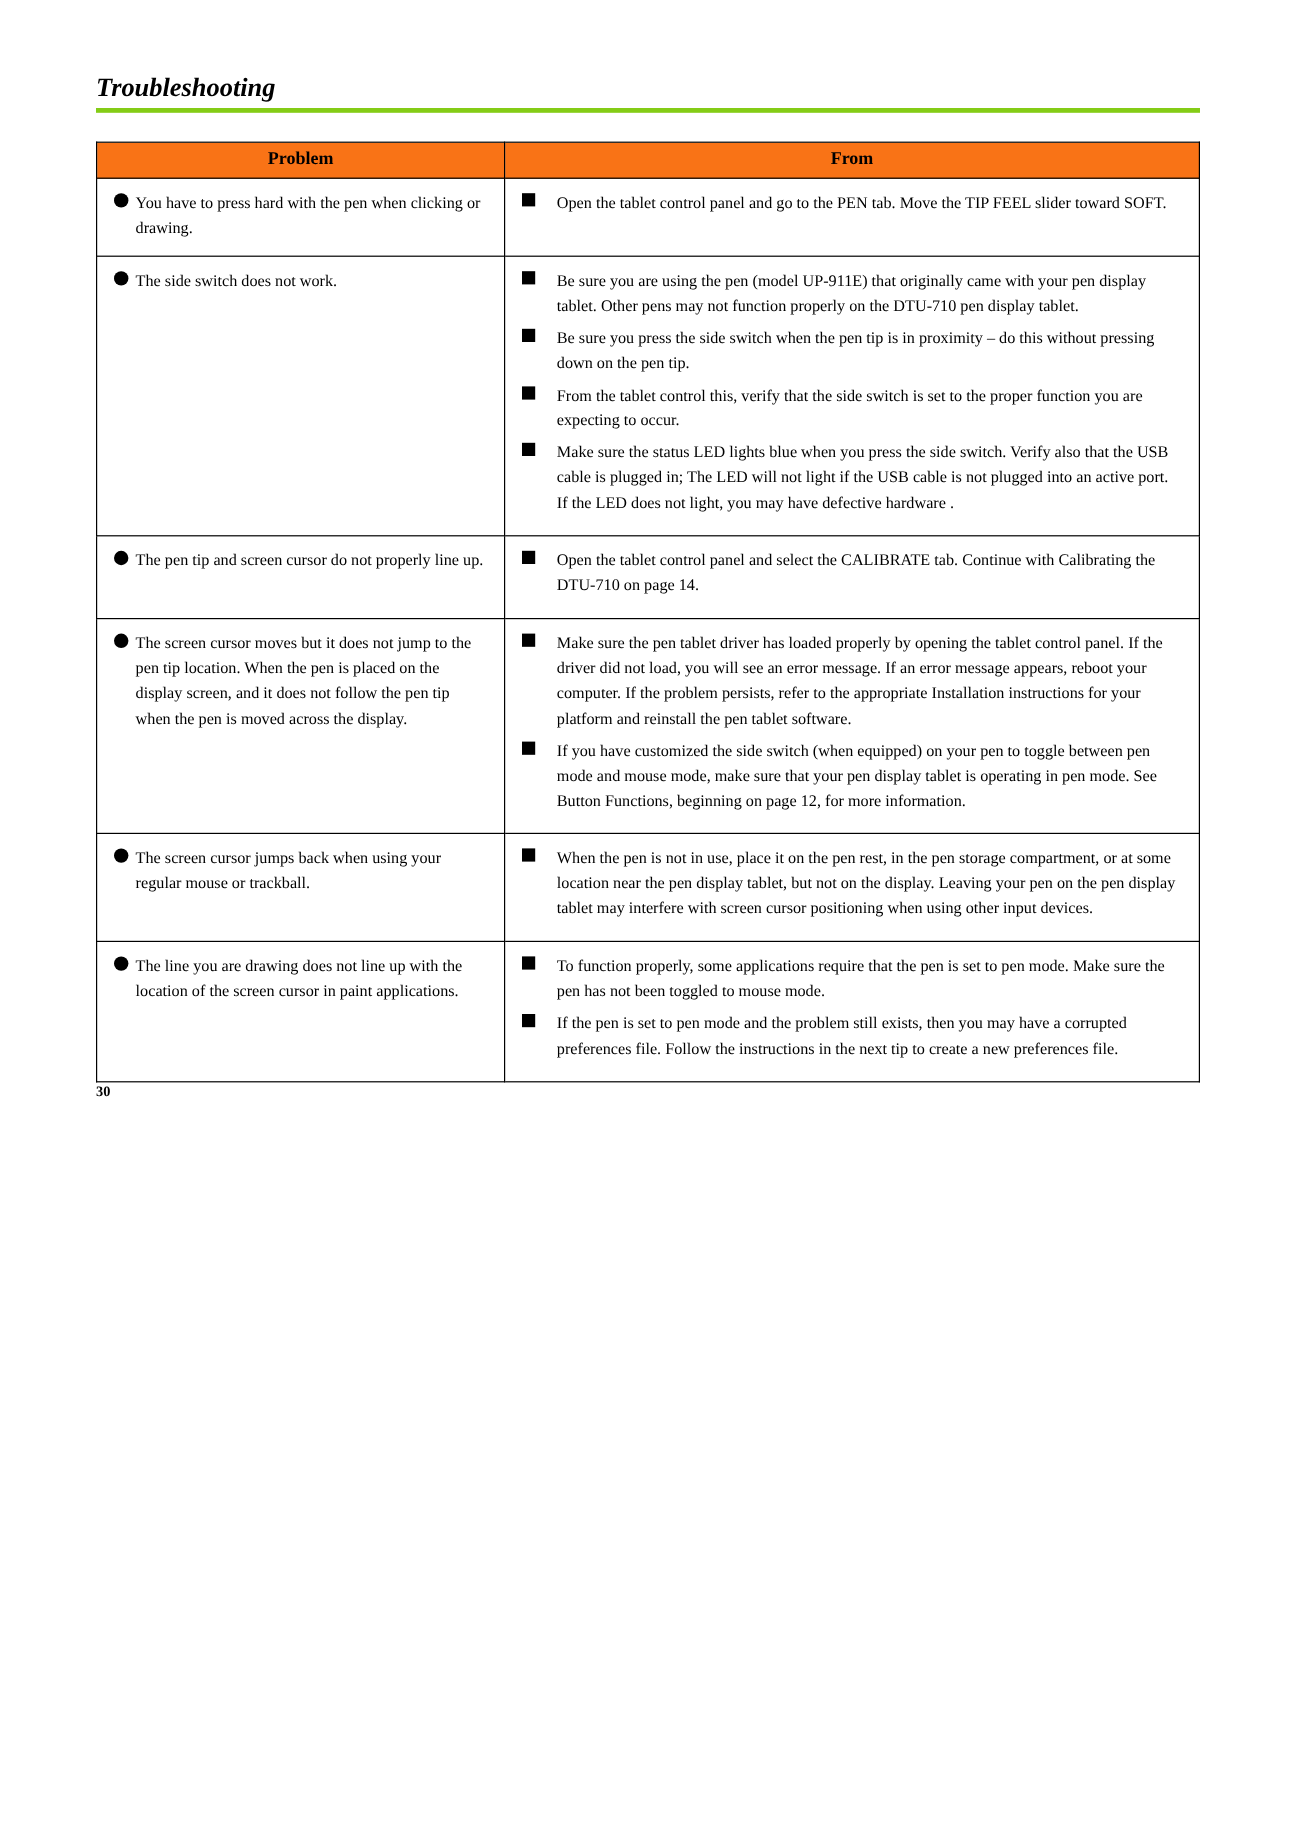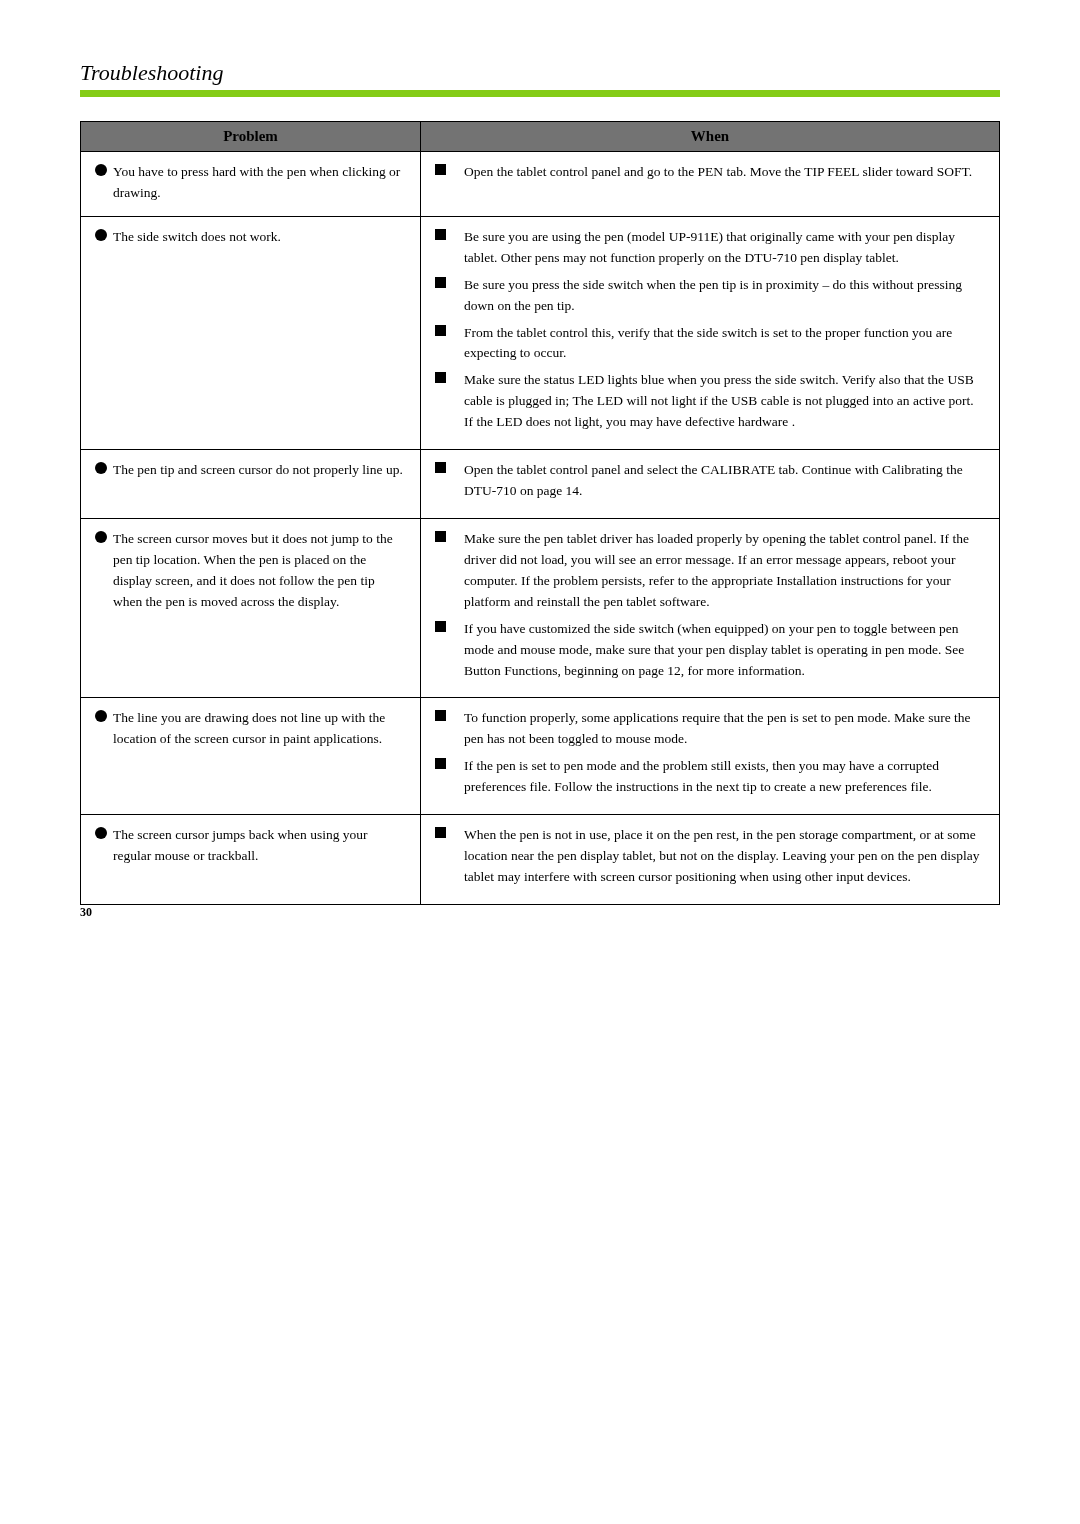--- a/index.html
+++ b/index.html
@@ -13,41 +13,41 @@
       font-family: 'Times New Roman', Times, serif;
       font-size: 14px;
       color: #000000;
       width: 1080px;
       min-height: 1524px;
       padding: 60px 80px 80px 80px;
     }
 
     .page-heading {
       font-style: italic;
-      font-weight: normal;
+      font-weight: bold;
       font-size: 22px;
       margin-bottom: 6px;
       padding-bottom: 4px;
-      border-bottom: 7px solid #84cc16;
+      border-bottom: 4px solid #84cc16;
       display: block;
     }
 
     .main-table {
       width: 100%;
       border-collapse: collapse;
       margin-top: 24px;
     }
 
     .main-table th {
       border: 1px solid #000;
       padding: 6px 26px;
       font-weight: bold;
       font-size: 15px;
       text-align: center;
-      background: #737373;
+      background: #f97316;
     }
 
     .main-table td {
       border: 1px solid #000;
       padding: 24px 14px;
       vertical-align: top;
       font-size: 13.5px;
       line-height: 1.55;
     }
 
@@ -116,21 +116,21 @@
   </style>
 </head>
 <body>
 
 <span class="page-heading">Troubleshooting</span>
 
 <table class="main-table">
   <thead>
     <tr>
       <th class="problem-col">Problem</th>
-      <th class="hint-col">When</th>
+      <th class="hint-col">From</th>
     </tr>
   </thead>
   <tbody id="table-body">
   <tr>
         <td class="problem-col">
           <div class="problem-item">
             <span class="bullet"></span>
             <span class="problem-text">You have to press hard with the pen when clicking or drawing.</span>
           </div>
         </td>
@@ -196,44 +196,44 @@
           <div class="hint-item">
             <span class="square-bullet"></span>
             <span class="hint-text">If you have customized the side switch (when equipped) on your pen to toggle between pen mode and mouse mode, make sure that your pen display tablet is operating in pen mode. See Button Functions, beginning on page 12, for more information.</span>
           </div>
         </td>
       </tr>
       <tr>
         <td class="problem-col">
           <div class="problem-item">
             <span class="bullet"></span>
+            <span class="problem-text">The screen cursor jumps back when using your regular mouse or trackball.</span>
+          </div>
+        </td>
+        <td class="hint-col">
+          <div class="hint-item">
+            <span class="square-bullet"></span>
+            <span class="hint-text">When the pen is not in use, place it on the pen rest, in the pen storage compartment, or at some location near the pen display tablet, but not on the display. Leaving your pen on the pen display tablet may interfere with screen cursor positioning when using other input devices.</span>
+          </div>
+        </td>
+      </tr>
+      <tr>
+        <td class="problem-col">
+          <div class="problem-item">
+            <span class="bullet"></span>
             <span class="problem-text">The line you are drawing does not line up with the location of the screen cursor in paint applications.</span>
           </div>
         </td>
         <td class="hint-col">
           <div class="hint-item">
             <span class="square-bullet"></span>
             <span class="hint-text">To function properly, some applications require that the pen is set to pen mode. Make sure the pen has not been toggled to mouse mode.</span>
           </div>
           <div class="hint-item">
             <span class="square-bullet"></span>
             <span class="hint-text">If the pen is set to pen mode and the problem still exists, then you may have a corrupted preferences file. Follow the instructions in the next tip to create a new preferences file.</span>
-          </div>
-        </td>
-      </tr>
-      <tr>
-        <td class="problem-col">
-          <div class="problem-item">
-            <span class="bullet"></span>
-            <span class="problem-text">The screen cursor jumps back when using your regular mouse or trackball.</span>
-          </div>
-        </td>
-        <td class="hint-col">
-          <div class="hint-item">
-            <span class="square-bullet"></span>
-            <span class="hint-text">When the pen is not in use, place it on the pen rest, in the pen storage compartment, or at some location near the pen display tablet, but not on the display. Leaving your pen on the pen display tablet may interfere with screen cursor positioning when using other input devices.</span>
           </div>
         </td>
       </tr>
     </tbody>
 </table>
 
 <div class="page-number">30</div>
 
 </body></html>

